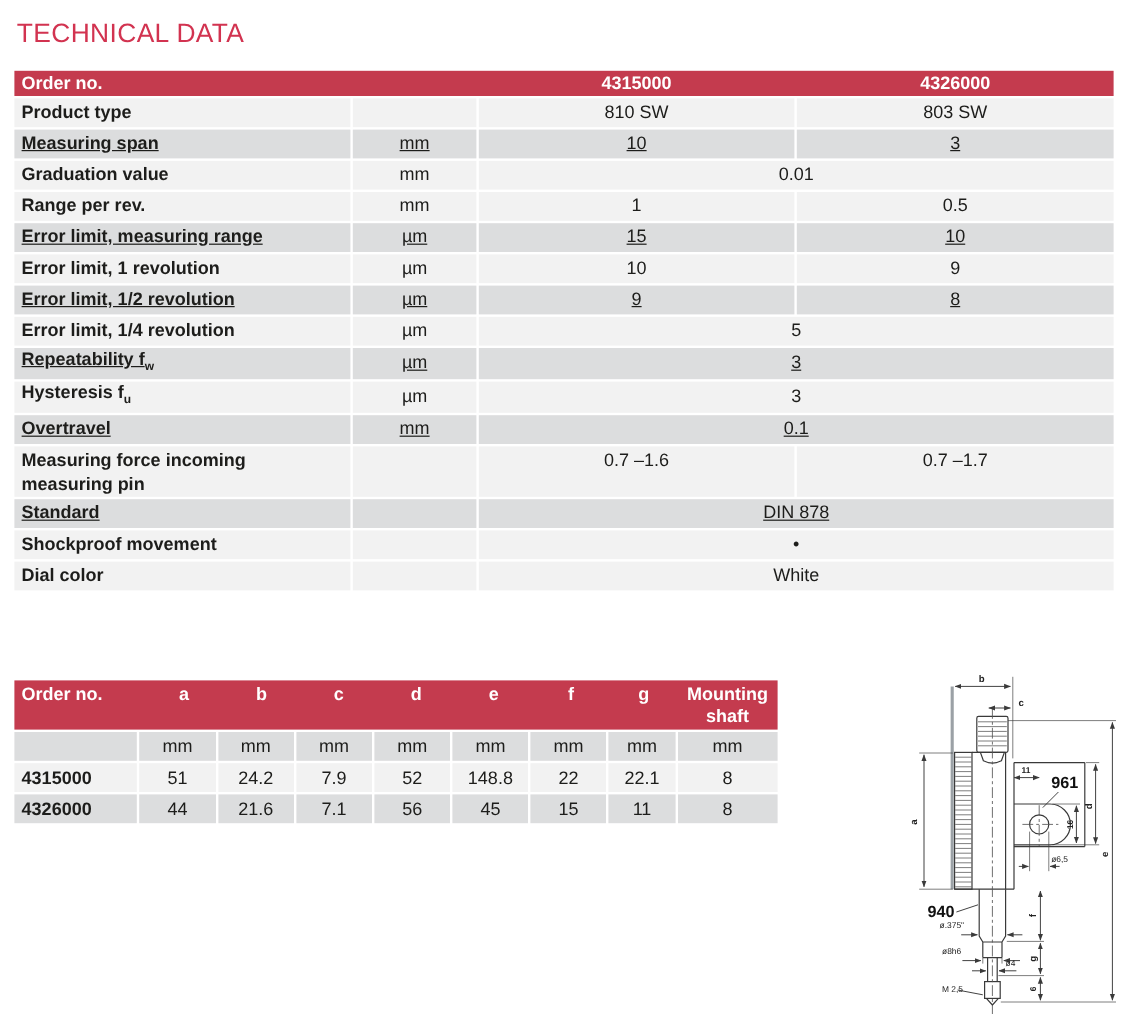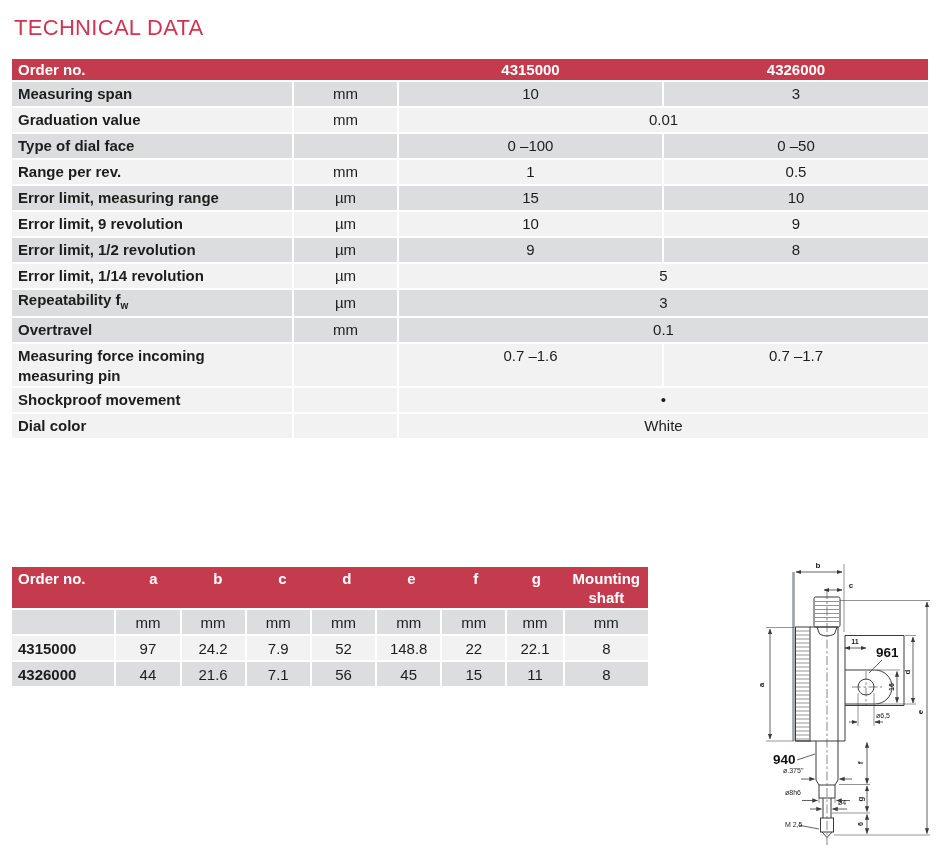--- a/index.html
+++ b/index.html
@@ -15,21 +15,21 @@
   
   table.spec{position:absolute;left:10px;top:57px;width:920px;border-collapse:separate;
              border-spacing:2px;table-layout:fixed;}
   table.spec th{background:var(--red);height:21px;position:relative;padding:0;}
   table.spec th span{position:absolute;top:2px;font-size:15px;font-weight:700;color:var(--white);white-space:nowrap;}
   .h-label{left:6px;}
   .h-col1{left:387px;width:263px;text-align:center;}
   .h-col2{left:652px;width:264px;text-align:center;}
   table.spec td{height:24px;padding:0;font-size:15px;line-height:20px;vertical-align:middle;}
   table.spec td.light{background:var(--row-light);}
-  table.spec td.dark{background:var(--row-dark);}
+  table.spec td.dark{background:var(--row-dark);text-decoration:underline;}
   table.spec td.lbl{font-weight:700;padding-left:6px;}
   table.spec td.unit,table.spec td.val{text-align:center;}
   table.spec tr.vtop td{vertical-align:top;padding-top:2px;}
   sub{font-size:10px;}
 
   
   table.dims{position:absolute;left:10px;top:565px;width:640px;border-collapse:separate;
              border-spacing:2px;table-layout:fixed;}
   table.dims th{background:var(--red);height:41px;vertical-align:top;padding:0;}
   .dhead{display:flex;align-items:flex-start;}
@@ -71,80 +71,90 @@
       <tr>
         <th colspan="4">
           <span class="h-label">Order no.</span>
           <span class="h-col1">4315000</span>
           <span class="h-col2">4326000</span>
         </th>
       </tr>
     </thead>
     <tbody id="spec-body">
         <tr>
+          <td class="lbl light">Product type</td>
+          <td class="unit light"></td>
+          <td class="val light">810 SW</td>
+          <td class="val light">803 SW</td>
+        </tr>
+        <tr>
           <td class="lbl dark">Measuring span</td>
           <td class="unit dark">mm</td>
           <td class="val dark">10</td>
           <td class="val dark">3</td>
         </tr>
         <tr>
           <td class="lbl light">Graduation value</td>
           <td class="unit light">mm</td>
           <td class="val light" colspan="2">0.01</td>
         </tr>
         <tr>
-          <td class="lbl dark">Type of dial face</td>
-          <td class="unit dark"></td>
-          <td class="val dark">0 –100</td>
-          <td class="val dark">0 –50</td>
-        </tr>
-        <tr>
           <td class="lbl light">Range per rev.</td>
           <td class="unit light">mm</td>
           <td class="val light">1</td>
           <td class="val light">0.5</td>
         </tr>
         <tr>
           <td class="lbl dark">Error limit, measuring range</td>
           <td class="unit dark">µm</td>
           <td class="val dark">15</td>
           <td class="val dark">10</td>
         </tr>
         <tr>
-          <td class="lbl light">Error limit, 9 revolution</td>
+          <td class="lbl light">Error limit, 1 revolution</td>
           <td class="unit light">µm</td>
           <td class="val light">10</td>
           <td class="val light">9</td>
         </tr>
         <tr>
           <td class="lbl dark">Error limit, 1/2 revolution</td>
           <td class="unit dark">µm</td>
           <td class="val dark">9</td>
           <td class="val dark">8</td>
         </tr>
         <tr>
-          <td class="lbl light">Error limit, 1/14 revolution</td>
+          <td class="lbl light">Error limit, 1/4 revolution</td>
           <td class="unit light">µm</td>
           <td class="val light" colspan="2">5</td>
         </tr>
         <tr>
           <td class="lbl dark">Repeatability f<sub>w</sub></td>
           <td class="unit dark">µm</td>
           <td class="val dark" colspan="2">3</td>
+        </tr>
+        <tr>
+          <td class="lbl light">Hysteresis f<sub>u</sub></td>
+          <td class="unit light">µm</td>
+          <td class="val light" colspan="2">3</td>
         </tr>
         <tr>
           <td class="lbl dark">Overtravel</td>
           <td class="unit dark">mm</td>
           <td class="val dark" colspan="2">0.1</td>
         </tr>
         <tr class="vtop">
           <td class="lbl light">Measuring force incoming<br>measuring pin</td>
           <td class="unit light"></td>
           <td class="val light">0.7 –1.6</td>
           <td class="val light">0.7 –1.7</td>
+        </tr>
+        <tr>
+          <td class="lbl dark">Standard</td>
+          <td class="unit dark"></td>
+          <td class="val dark" colspan="2">DIN 878</td>
         </tr>
         <tr>
           <td class="lbl light">Shockproof movement</td>
           <td class="unit light"></td>
           <td class="val light" colspan="2">•</td>
         </tr>
         <tr>
           <td class="lbl light">Dial color</td>
           <td class="unit light"></td>
           <td class="val light" colspan="2">White</td>
@@ -188,21 +198,21 @@
           <td class="dark">mm</td>
           <td class="dark">mm</td>
           <td class="dark">mm</td>
           <td class="dark">mm</td>
           <td class="dark">mm</td>
           <td class="dark">mm</td>
           <td class="dark">mm</td>
         </tr>
         <tr>
           <td class="light o">4315000</td>
-          <td class="light">97</td>
+          <td class="light">51</td>
           <td class="light">24.2</td>
           <td class="light">7.9</td>
           <td class="light">52</td>
           <td class="light">148.8</td>
           <td class="light">22</td>
           <td class="light">22.1</td>
           <td class="light">8</td>
         </tr>
         <tr>
           <td class="dark o">4326000</td>

